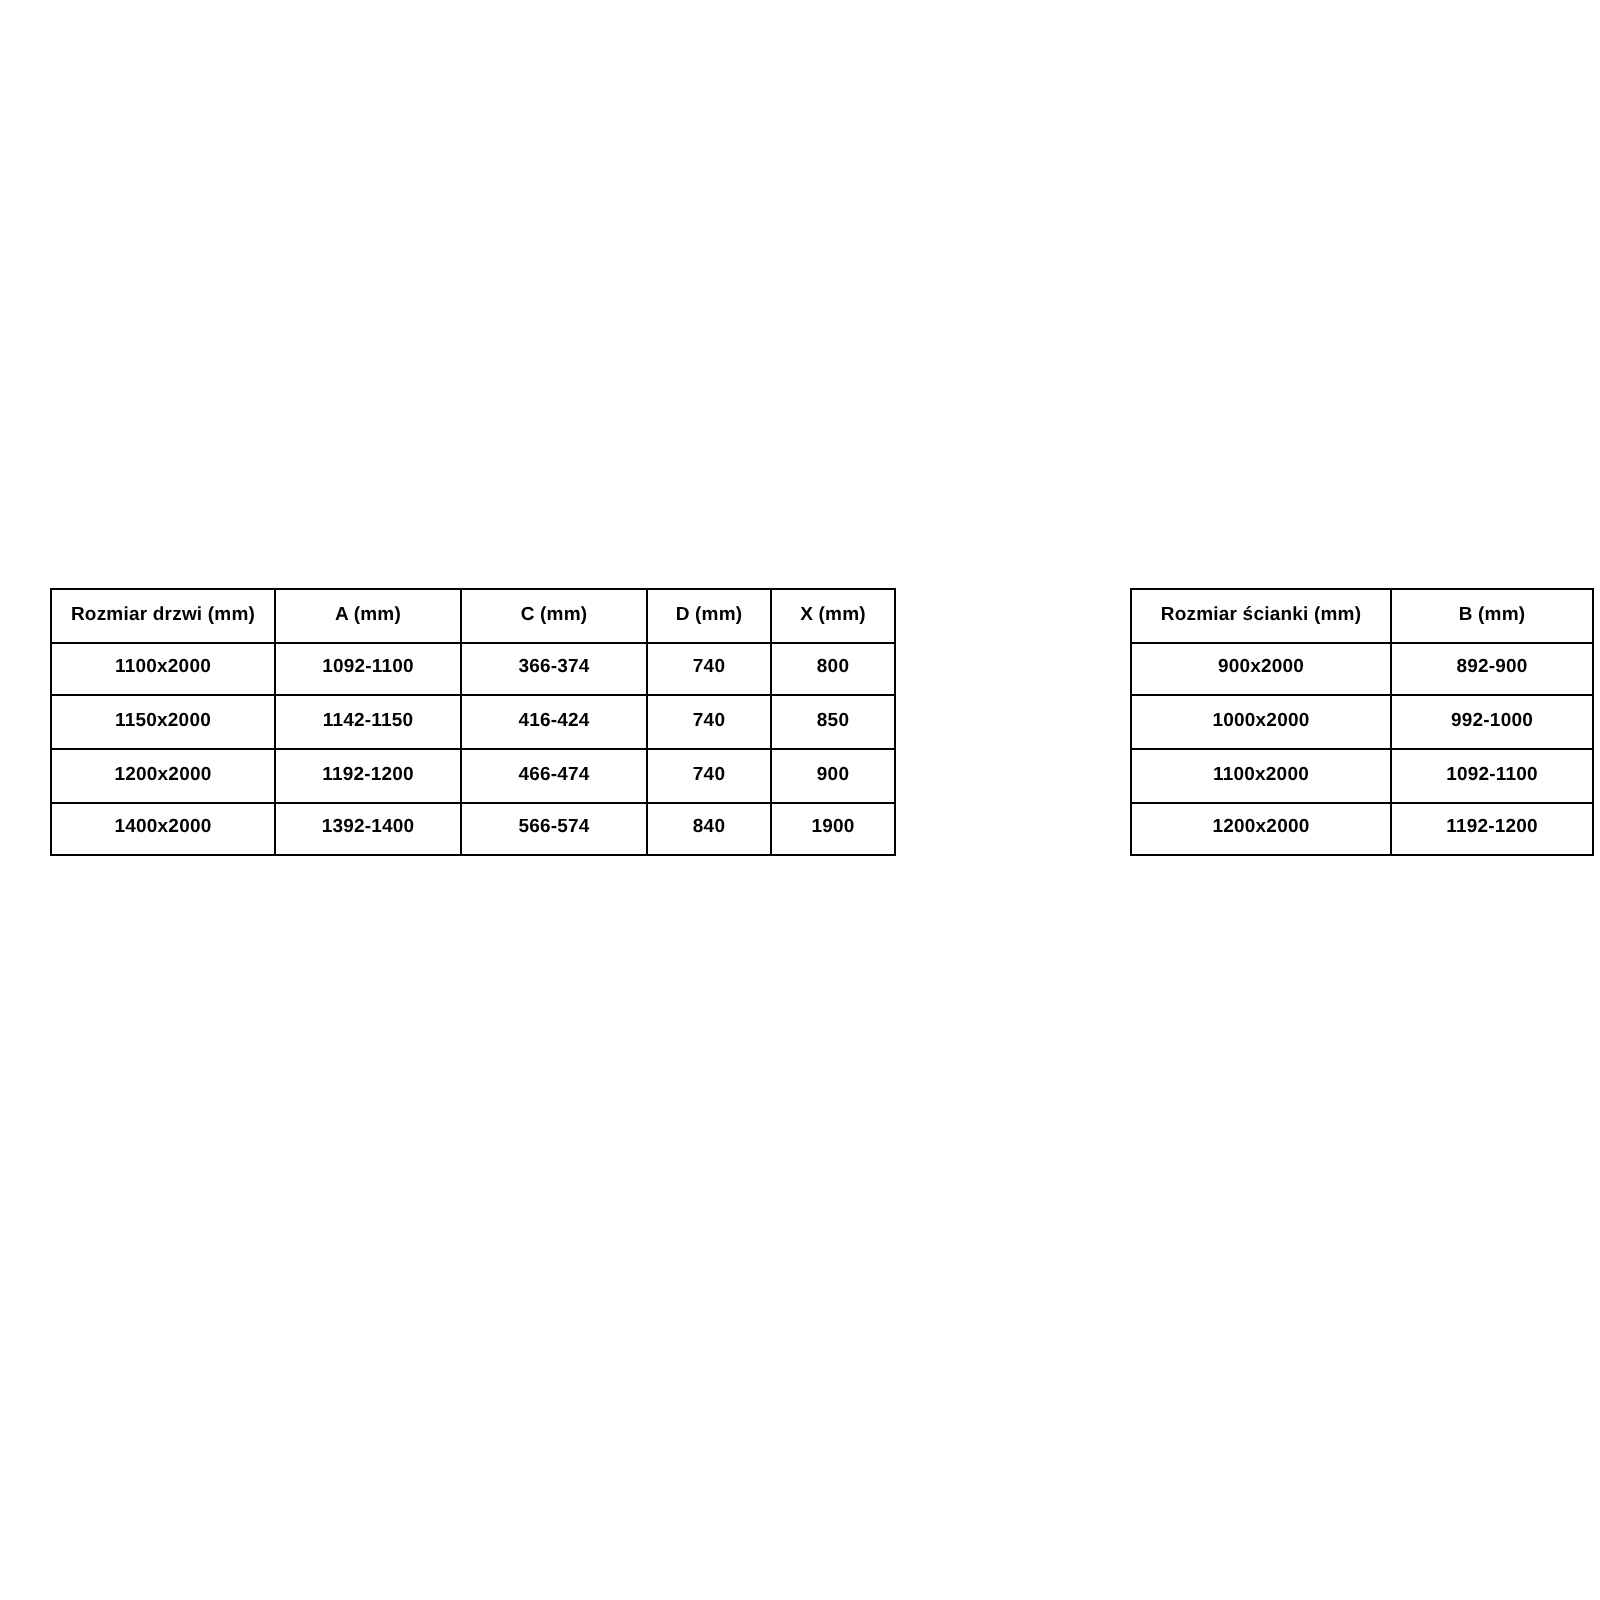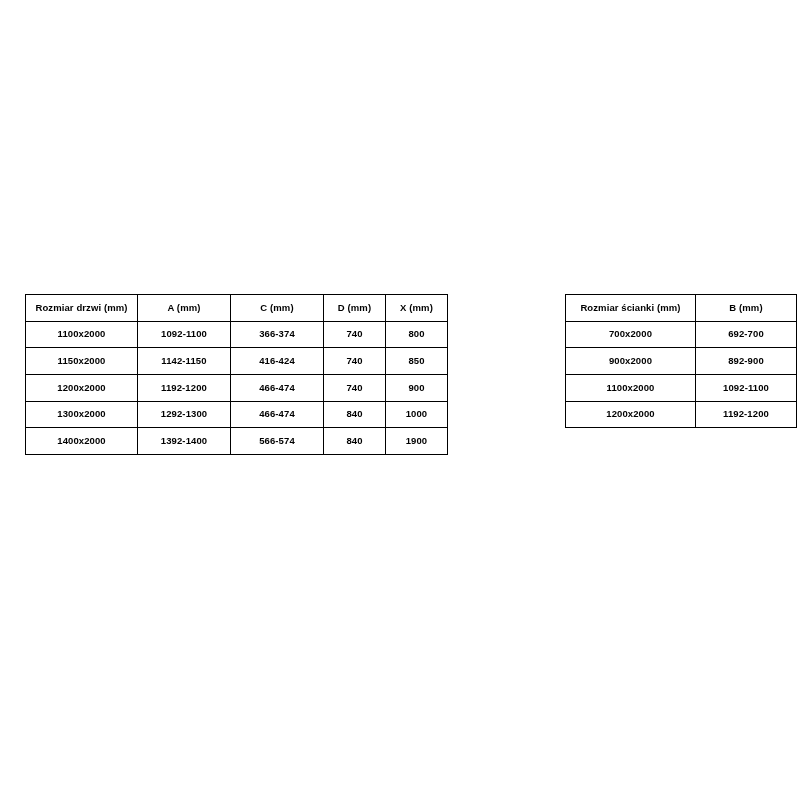--- a/index.html
+++ b/index.html
@@ -97,27 +97,20 @@
         <td>850</td>
       </tr>
       <tr>
         <td>1200x2000</td>
         <td>1192-1200</td>
         <td>466-474</td>
         <td>740</td>
         <td>900</td>
       </tr>
       <tr>
-        <td>1300x2000</td>
-        <td>1292-1300</td>
-        <td>466-474</td>
-        <td>840</td>
-        <td>1000</td>
-      </tr>
-      <tr>
         <td>1400x2000</td>
         <td>1392-1400</td>
         <td>566-574</td>
         <td>840</td>
         <td>1900</td>
       </tr>
     </tbody>
   </table>
 
   <table class="spec" id="wall-table">
@@ -126,26 +119,26 @@
         <col class="col-b">
     </colgroup>
     <thead>
       <tr>
         <th>Rozmiar ścianki (mm)</th>
         <th>B (mm)</th>
       </tr>
     </thead>
     <tbody>
       <tr>
-        <td>700x2000</td>
-        <td>692-700</td>
+        <td>900x2000</td>
+        <td>892-900</td>
       </tr>
       <tr>
-        <td>900x2000</td>
-        <td>892-900</td>
+        <td>1000x2000</td>
+        <td>992-1000</td>
       </tr>
       <tr>
         <td>1100x2000</td>
         <td>1092-1100</td>
       </tr>
       <tr>
         <td>1200x2000</td>
         <td>1192-1200</td>
       </tr>
     </tbody>

